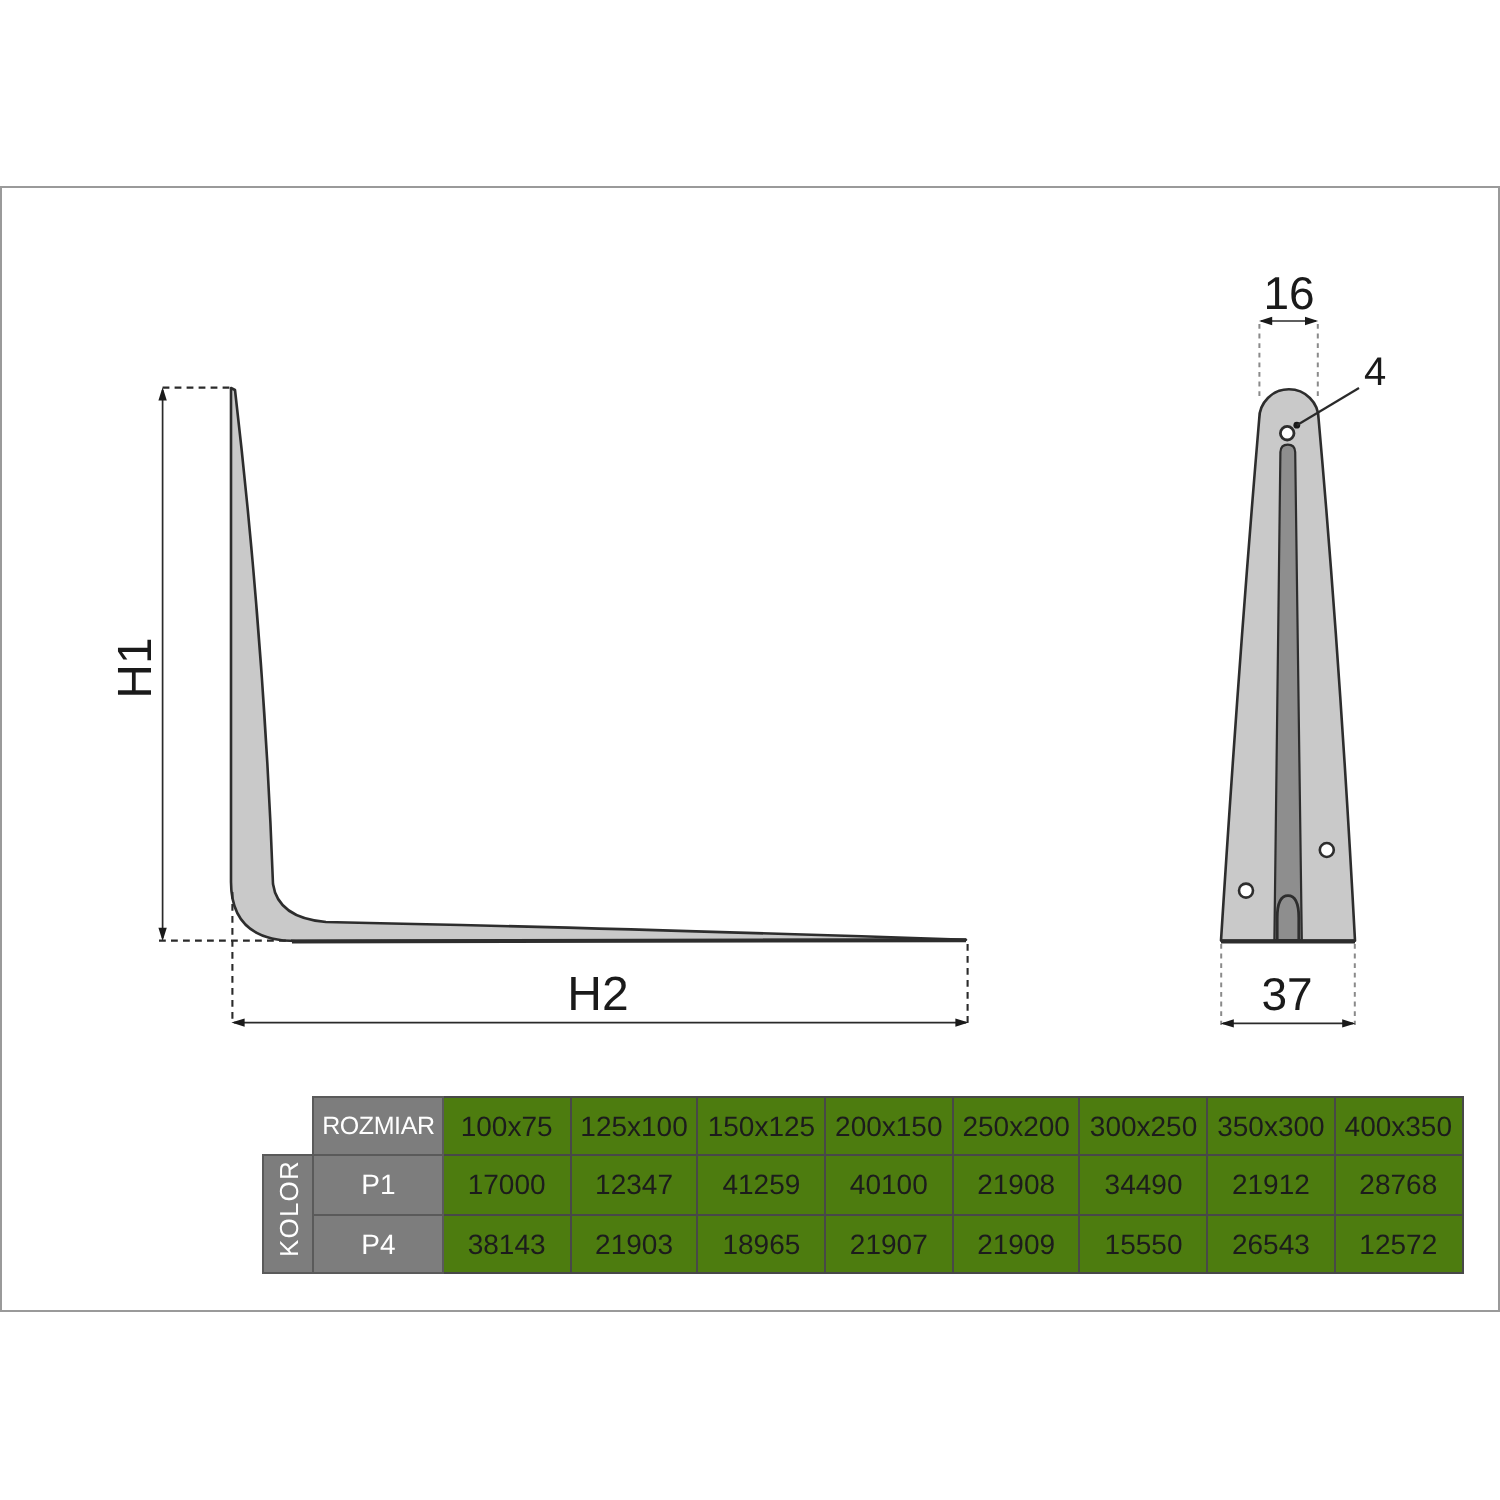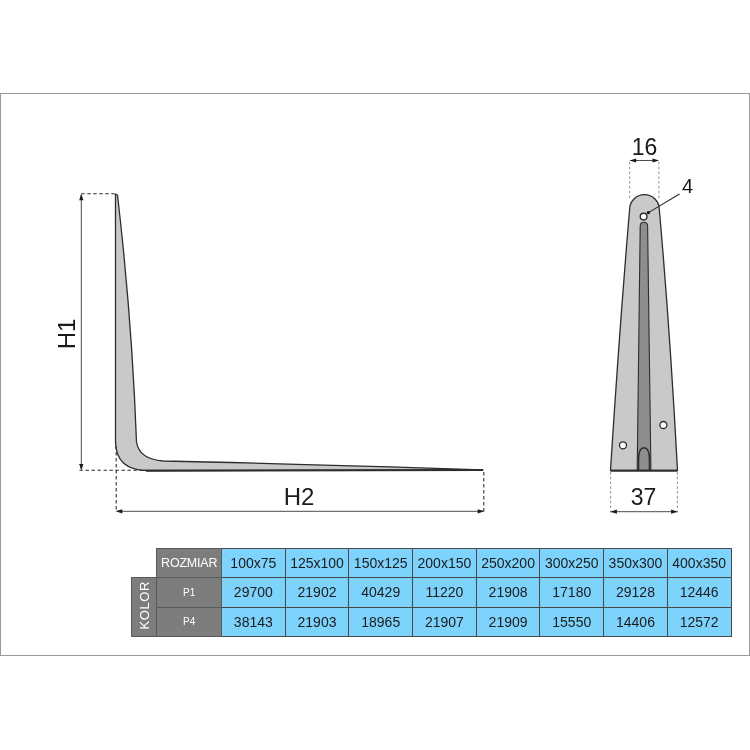--- a/index.html
+++ b/index.html
@@ -1,22 +1,22 @@
 <!DOCTYPE html>
 <html><head>
 <meta charset="utf-8">
 <style>
   html,body{margin:0;padding:0;background:#ffffff;}
   .page{position:relative;width:750px;height:750px;background:#fff;overflow:hidden;
         font-family:"Liberation Sans",sans-serif;}
   .tblwrap{position:absolute;left:131px;top:548px;}
   table{border-collapse:collapse;table-layout:fixed;width:600.5px;}
   td{padding:2px;text-align:center;vertical-align:middle;overflow:hidden;}
-  td.w{background:#7dd3fc;color:#1c1c1c;border:1px solid #484848;font-size:14px;}
-  td.d{background:#7d7d7d;color:#ffffff;border:1px solid #5a5a5a;font-size:10px;}
+  td.w{background:#4d7c0f;color:#1c1c1c;border:1px solid #484848;font-size:14px;}
+  td.d{background:#7d7d7d;color:#ffffff;border:1px solid #5a5a5a;font-size:14px;}
   td.e{background:#ffffff;border:none;}
   td.kol{background:#7d7d7d;color:#ffffff;border:1px solid #5a5a5a;}
   .rot{display:inline-block;writing-mode:vertical-rl;transform:rotate(180deg);font-size:13px;letter-spacing:0.6px;white-space:nowrap;}
 </style>
 </head>
 <body>
 <div class="page">
 
   <div style="position:absolute;left:0px;top:93px;width:748px;height:561px;border:1px solid #9a9a9a;"></div>
 
@@ -124,52 +124,52 @@
       <td class="w">350x300</td>
 
       <td class="w">400x350</td>
     </tr>
     <tr style="height:29.3px">
 
       <td class="kol" rowspan="2"><span class="rot">KOLOR</span></td>
 
       <td class="d">P1</td>
 
-      <td class="w">29700</td>
+      <td class="w">17000</td>
 
-      <td class="w">21902</td>
+      <td class="w">12347</td>
 
-      <td class="w">40429</td>
+      <td class="w">41259</td>
 
-      <td class="w">11220</td>
+      <td class="w">40100</td>
 
       <td class="w">21908</td>
 
-      <td class="w">17180</td>
+      <td class="w">34490</td>
 
-      <td class="w">29128</td>
+      <td class="w">21912</td>
 
-      <td class="w">12446</td>
+      <td class="w">28768</td>
     </tr>
     <tr style="height:29.3px">
 
       <td class="d">P4</td>
 
       <td class="w">38143</td>
 
       <td class="w">21903</td>
 
       <td class="w">18965</td>
 
       <td class="w">21907</td>
 
       <td class="w">21909</td>
 
       <td class="w">15550</td>
 
-      <td class="w">14406</td>
+      <td class="w">26543</td>
 
       <td class="w">12572</td>
     </tr>
     </tbody>
   </table>
   </div>
 </div>
 
 </body></html>

